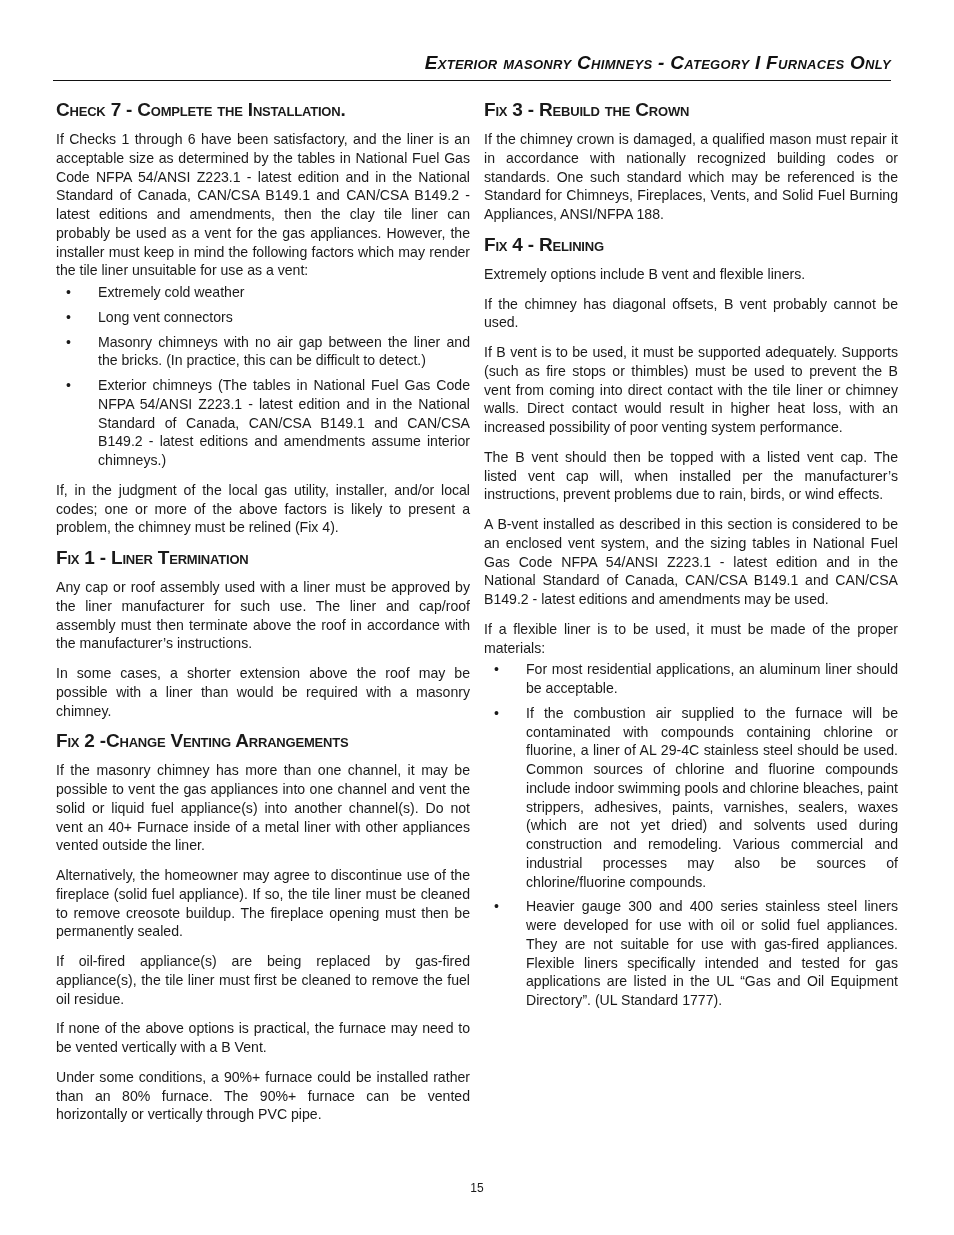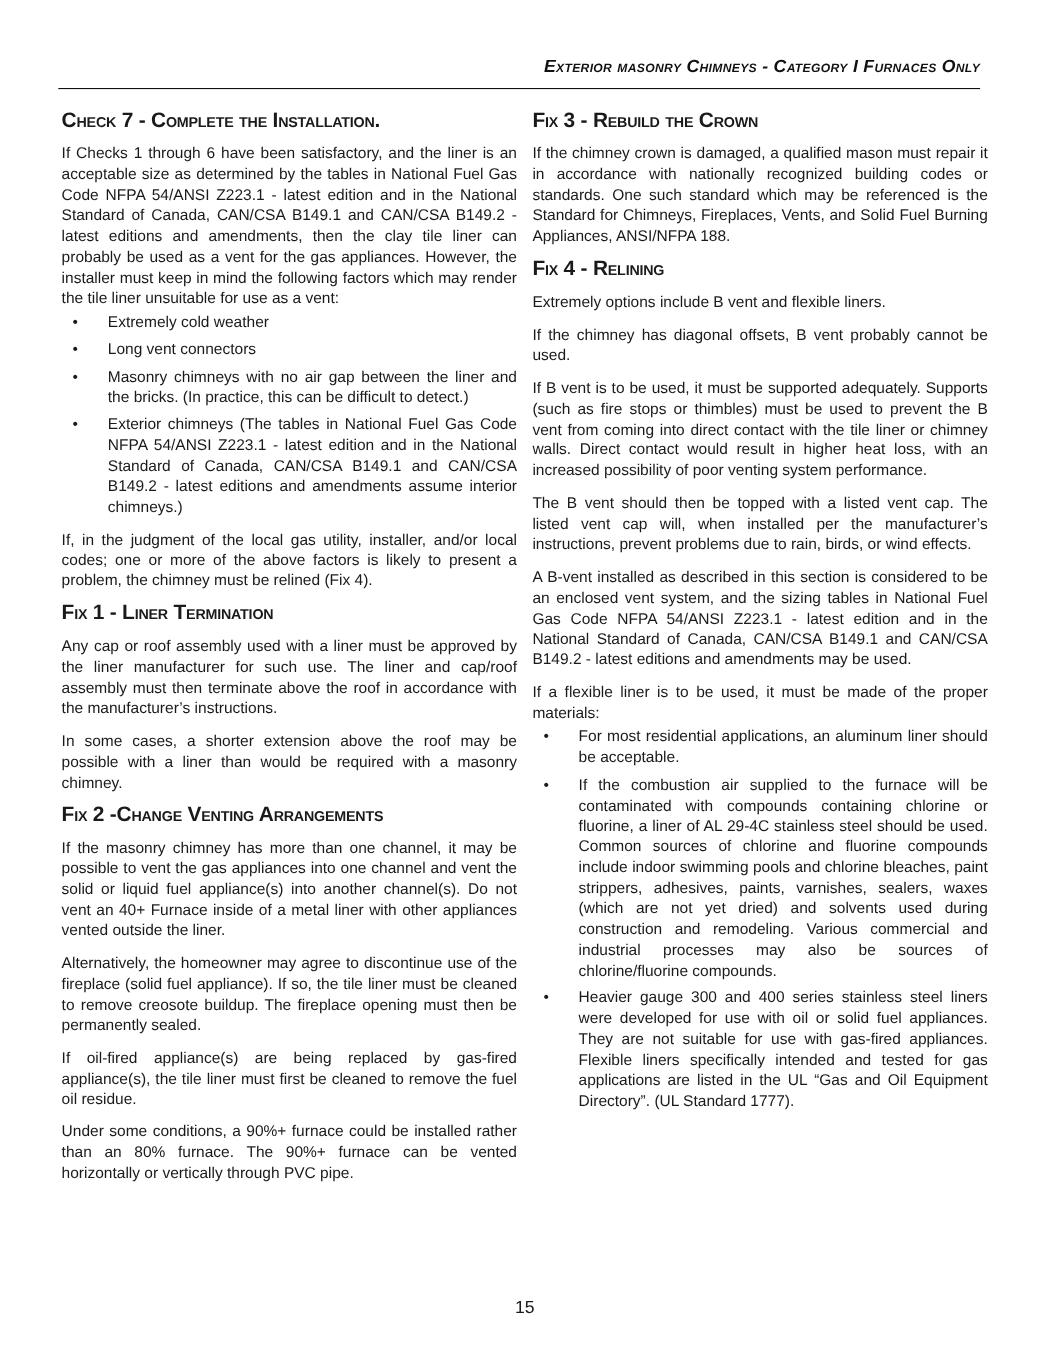--- a/index.html
+++ b/index.html
@@ -7,21 +7,21 @@
       width: 954px; height: 1235px; position: relative; overflow: hidden;
       font-family: "Liberation Sans", sans-serif; color: #1a1a1a;
     }
     .page-header {
       position: absolute; left: 53px; top: 48px; width: 838px; height: 32px;
       border-bottom: 1.5px solid #111;
     }
     .page-title {
       position: absolute; right: 0; top: 4px;
       font-family: "Liberation Sans", sans-serif;
-      font-weight: bold; font-style: italic; font-size: 16px;
+      font-weight: bold; font-style: italic; font-size: 19px;
       font-variant: small-caps; letter-spacing: 0.3px; color: #111;
       white-space: nowrap;
     }
     .col {
       position: absolute; top: 100px;
       font-size: 14.1px; line-height: 18.75px;
     }
     .col-left { left: 56px; width: 414px; }
     .col-right { left: 484px; width: 414px; }
     h3 {
@@ -36,21 +36,21 @@
     }
     ul.bullets li {
       position: relative; padding-left: 42px; margin-bottom: 6px; text-align: justify;
     }
     ul.bullets li .bullet {
       position: absolute; left: 10px; top: 0;
     }
     .col-right ul.bullets { margin-top: -8px; }
     .page-number {
       position: absolute; left: 0; width: 954px; top: 1181px;
-      text-align: center; font-size: 16px;
+      text-align: center; font-size: 12px;
     }
   </style>
 </head>
 <body>
 
 <div class="page-header">
   <div class="page-title">Exterior masonry Chimneys - Category I Furnaces Only</div>
 </div>
 
 <div class="col col-left">
@@ -70,20 +70,21 @@
     <h3>Fix 1 - Liner Termination</h3>
     <p>Any cap or roof assembly used with a liner must be approved by the liner manufacturer for such use. The liner and cap/roof assembly must then terminate above the roof in accordance with the manufacturer’s instructions.</p>
     <p>In some cases, a shorter extension above the roof may be possible with a liner than would be required with a masonry chimney.</p>
   </section>
 
   <section>
     <h3>Fix 2 -Change Venting Arrangements</h3>
     <p>If the masonry chimney has more than one channel, it may be possible to vent the gas appliances into one channel and vent the solid or liquid fuel appliance(s) into another channel(s). Do not vent an 40+ Furnace inside of a metal liner with other appliances vented outside the liner.</p>
     <p>Alternatively, the homeowner may agree to discontinue use of the fireplace (solid fuel appliance). If so, the tile liner must be cleaned to remove creosote buildup. The fireplace opening must then be permanently sealed.</p>
     <p>If oil-fired appliance(s) are being replaced by gas-fired appliance(s), the tile liner must first be cleaned to remove the fuel oil residue.</p>
+    <p>If none of the above options is practical, the furnace may need to be vented vertically with a B Vent.</p>
     <p>Under some conditions, a 90%+ furnace could be installed rather than an 80% furnace. The 90%+ furnace can be vented horizontally or vertically through PVC pipe.</p>
   </section>
 </div>
 
 <div class="col col-right">
   <section>
     <h3>Fix 3 - Rebuild the Crown</h3>
     <p>If the chimney crown is damaged, a qualified mason must repair it in accordance with nationally recognized building codes or standards. One such standard which may be referenced is the Standard for Chimneys, Fireplaces, Vents, and Solid Fuel Burning Appliances, ANSI/NFPA 188.</p>
   </section>
 

